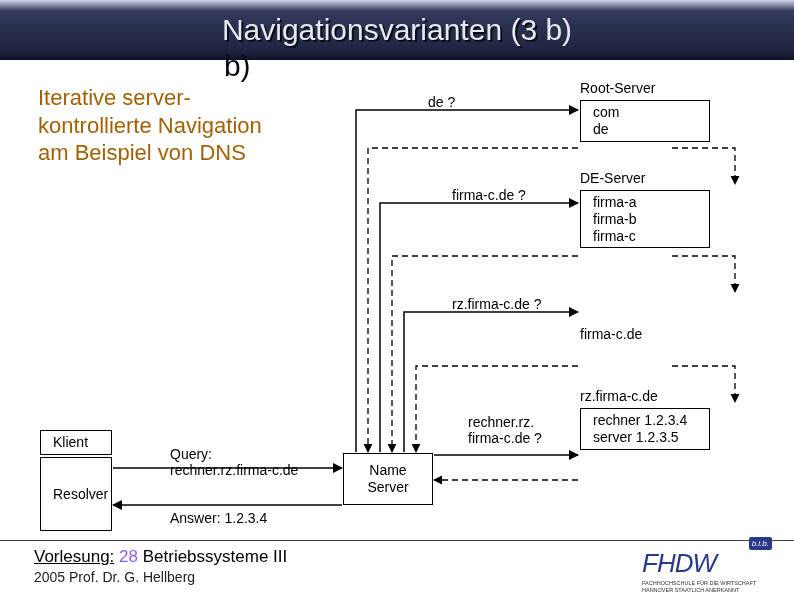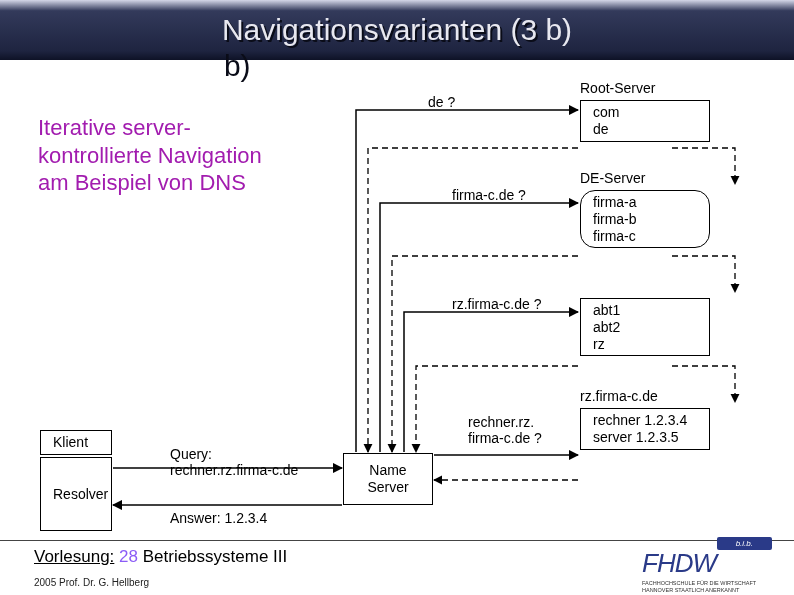--- a/index.html
+++ b/index.html
@@ -37,22 +37,21 @@
     z-index: 0;
   }
   .title-main { position: relative; z-index: 1; }
   .slide-body { position: relative; width: 100%; height: 480px; }
   .intro {
     position: absolute;
     left: 38px; top: 24px;
     width: 240px;
     font-size: 22px;
     line-height: 1.25;
-    color: #a21caf;
-    margin-top: 30px;
+    color: #a16207;
   }
   .diagram {
     position: absolute;
     left: 40px; top: 0;
     width: 730px; height: 470px;
   }
   .box {
     position: absolute;
     border: 1.5px solid #000;
     background: #fff;
@@ -73,32 +72,32 @@
     height: 55px;
     border-top: 1px solid #444;
   }
   .footer-left {
     position: absolute;
     left: 34px; top: 6px;
   }
   .lecture-line { font-size: 17px; color: #000; }
   .lecture-label { text-decoration: underline; }
   .lecture-num { color: #8b5cf6; }
-  .copyright { font-size: 10px; color: #222; margin-top: 10px; }
+  .copyright { font-size: 14px; color: #222; margin-top: 2px; }
   .logo {
     position: absolute;
     right: 22px; top: 4px;
     width: 130px;
   }
   .logo-main { position: relative; height: 34px; display:flex; align-items:flex-end; }
   .logo-letters { font-size: 26px; font-weight: normal; font-style: italic; color: #2a3a88; letter-spacing:-1px; }
   .logo-bib {
     position: absolute; right: 0; top: -8px;
     background: #2a3a88; color:#fff;
-    font-size: 8px; padding: 2px 19px;
+    font-size: 8px; padding: 2px 3px;
     border-radius: 2px;
     font-style: italic;
   }
   .logo-sub { font-size: 5.5px; color: #333; line-height: 1.1; margin-top: 1px; white-space: nowrap; }
   svg { position: absolute; top: 0; left: 0; }
 </style>
 </head>
 <body>
 
 <div class="title-bar">
@@ -161,28 +160,25 @@
     <div class="label" style="left:412px; top:127px;">firma-c.de ?</div>
     <div class="label" style="left:412px; top:236px;">rz.firma-c.de ?</div>
     <div class="label" style="left:428px; top:354px;">rechner.rz.
 firma-c.de ?</div>
 
     <div class="label" style="left:540px; top:20px;">Root-Server</div>
     <div class="box" style="left:540px; top:40px; width:130px; white-space:pre;">com
 de</div>
 
     <div class="label" style="left:540px; top:110px;">DE-Server</div>
-    <div class="box" style="left:540px; top:130px; width:130px; white-space:pre;border-radius:15px;">firma-a
+    <div class="box" style="left:540px; top:130px; width:130px; white-space:pre;">firma-a
 firma-b
 firma-c</div>
 
     <div class="label" style="left:540px; top:218px;margin-top:48px;">firma-c.de</div>
-    <div class="box" style="left:540px; top:238px; width:130px; white-space:pre;">abt1
-abt2
-rz</div>
 
     <div class="label" style="left:540px; top:328px;">rz.firma-c.de</div>
     <div class="box" style="left:540px; top:348px; width:130px; white-space:pre;">rechner 1.2.3.4
 server 1.2.3.5</div>
 
   </div>
 </div>
 
 <div class="footer">
   <div class="footer-left">

